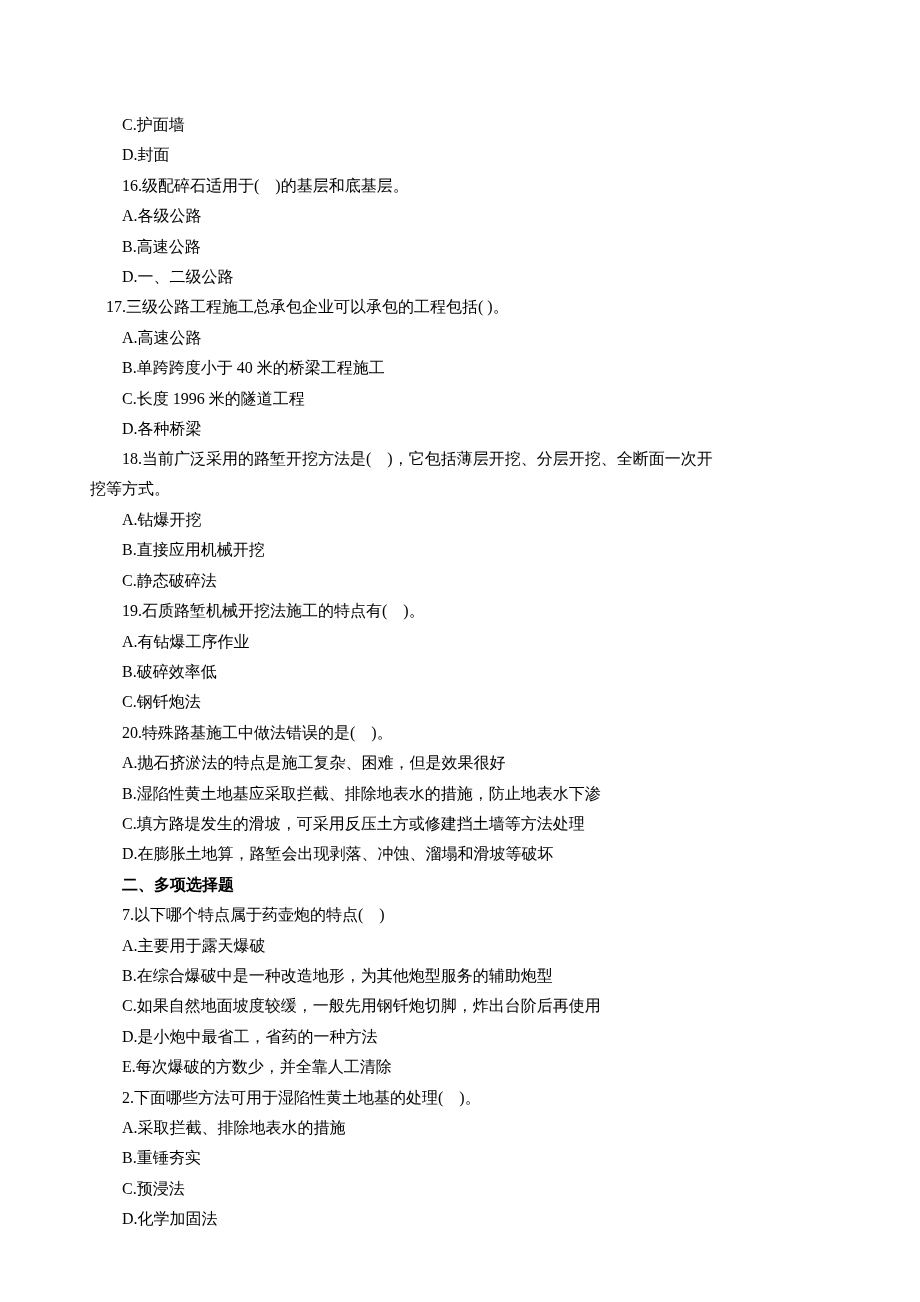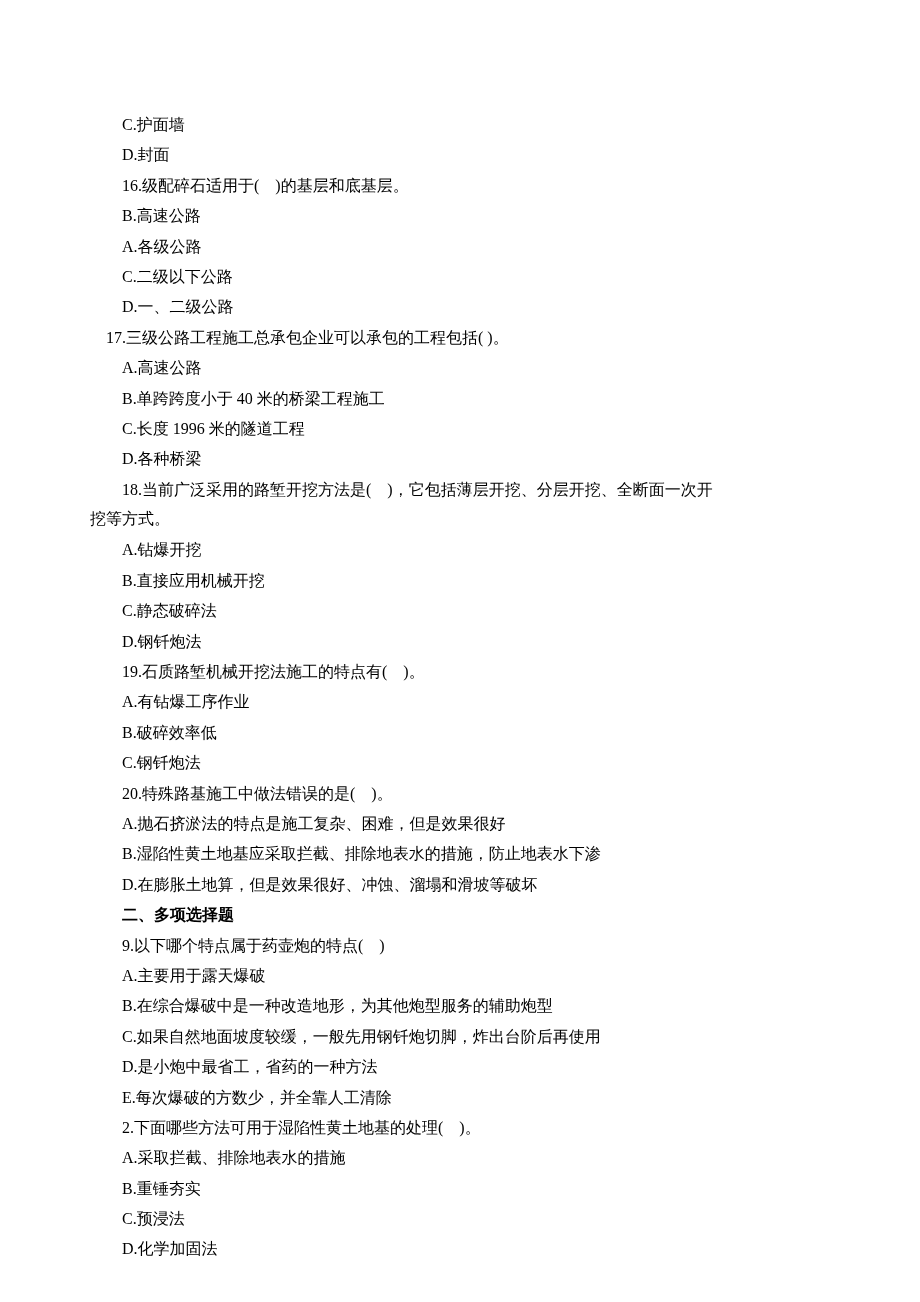--- a/index.html
+++ b/index.html
@@ -23,45 +23,44 @@
   .bold { font-weight: bold; font-family: Liberation Sans, sans-serif; }
   .line { margin: 0; padding: 0; }
 </style>
 </head>
 <body>
 
 <div class="page">
   <p class="line indent-2">C.护面墙</p>
   <p class="line indent-2">D.封面</p>
   <p class="line indent-2">16.级配碎石适用于(　)的基层和底基层。</p>
+  <p class="line indent-2">A.各级公路</p>
   <p class="line indent-2">B.高速公路</p>
-  <p class="line indent-2">A.各级公路</p>
-  <p class="line indent-2">C.二级以下公路</p>
   <p class="line indent-2">D.一、二级公路</p>
   <p class="line indent-1">17.三级公路工程施工总承包企业可以承包的工程包括( )。</p>
   <p class="line indent-2">A.高速公路</p>
   <p class="line indent-2">B.单跨跨度小于 40 米的桥梁工程施工</p>
   <p class="line indent-2">C.长度 1996 米的隧道工程</p>
   <p class="line indent-2">D.各种桥梁</p>
   <p class="line indent-2">18.当前广泛采用的路堑开挖方法是(　)，它包括薄层开挖、分层开挖、全断面一次开</p>
   <p class="line no-indent">挖等方式。</p>
   <p class="line indent-2">A.钻爆开挖</p>
   <p class="line indent-2">B.直接应用机械开挖</p>
   <p class="line indent-2">C.静态破碎法</p>
-  <p class="line indent-2">D.钢钎炮法</p>
   <p class="line indent-2">19.石质路堑机械开挖法施工的特点有(　)。</p>
   <p class="line indent-2">A.有钻爆工序作业</p>
   <p class="line indent-2">B.破碎效率低</p>
   <p class="line indent-2">C.钢钎炮法</p>
   <p class="line indent-2">20.特殊路基施工中做法错误的是(　)。</p>
   <p class="line indent-2">A.抛石挤淤法的特点是施工复杂、困难，但是效果很好</p>
   <p class="line indent-2">B.湿陷性黄土地基应采取拦截、排除地表水的措施，防止地表水下渗</p>
-  <p class="line indent-2">D.在膨胀土地算，但是效果很好、冲蚀、溜塌和滑坡等破坏</p>
+  <p class="line indent-2">C.填方路堤发生的滑坡，可采用反压土方或修建挡土墙等方法处理</p>
+  <p class="line indent-2">D.在膨胀土地算，路堑会出现剥落、冲蚀、溜塌和滑坡等破坏</p>
   <p class="line indent-2 bold">二、多项选择题</p>
-  <p class="line indent-2">9.以下哪个特点属于药壶炮的特点(　)</p>
+  <p class="line indent-2">7.以下哪个特点属于药壶炮的特点(　)</p>
   <p class="line indent-2">A.主要用于露天爆破</p>
   <p class="line indent-2">B.在综合爆破中是一种改造地形，为其他炮型服务的辅助炮型</p>
   <p class="line indent-2">C.如果自然地面坡度较缓，一般先用钢钎炮切脚，炸出台阶后再使用</p>
   <p class="line indent-2">D.是小炮中最省工，省药的一种方法</p>
   <p class="line indent-2">E.每次爆破的方数少，并全靠人工清除</p>
   <p class="line indent-2">2.下面哪些方法可用于湿陷性黄土地基的处理(　)。</p>
   <p class="line indent-2">A.采取拦截、排除地表水的措施</p>
   <p class="line indent-2">B.重锤夯实</p>
   <p class="line indent-2">C.预浸法</p>
   <p class="line indent-2">D.化学加固法</p>

